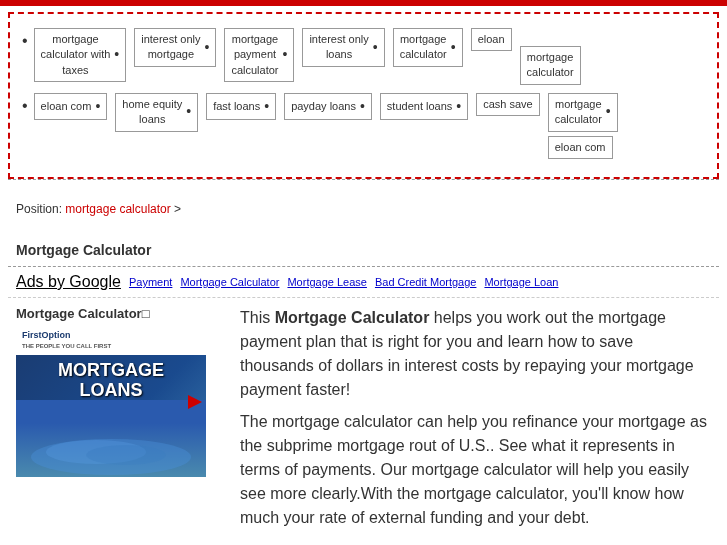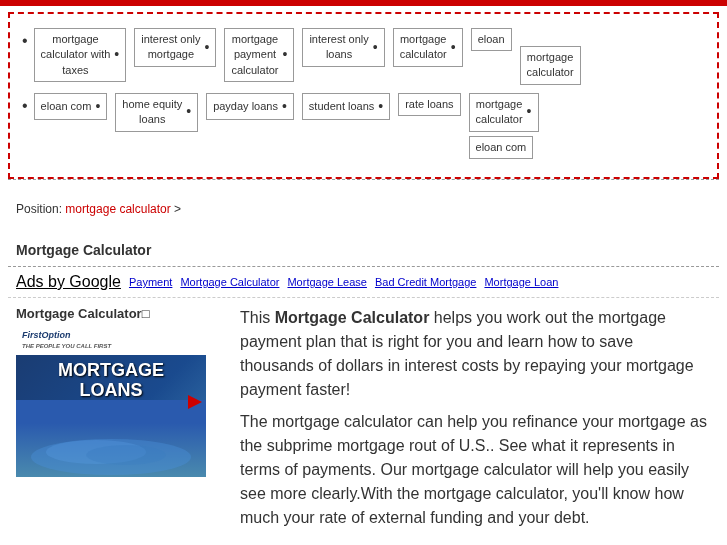--- a/index.html
+++ b/index.html
@@ -115,21 +115,20 @@
       align-items: center;
       justify-content: flex-start;
     }
     .ad-top-bar {
       background: #fff;
       width: 100%;
       padding: 4px 6px;
       display: flex;
       align-items: flex-start;
       gap: 4px;
-      font-style: italic;
     }
     .first-option-logo {
       font-size: 9px;
       font-weight: bold;
       color: #1a3a6e;
       line-height: 1.1;
     }
     .first-option-sub {
       font-size: 6px;
       color: #555;
@@ -197,23 +196,24 @@
       <div class="tag-box has-bullet">interest only<br>loans</div>
       <div class="tag-box has-bullet">mortgage<br>calculator</div>
       <div class="tag-box" style="align-self:flex-start;">eloan</div>
       <div class="tag-box" style="align-self:flex-start; margin-top: 20px;">mortgage<br>calculator</div>
     </div>
 
     <div class="tag-row" style="align-items:flex-start;">
       <span style="margin-top:6px; margin-right:2px; font-size:16px;">•</span>
       <div class="tag-box has-bullet">eloan com</div>
       <div class="tag-box has-bullet">home equity<br>loans</div>
+      <div class="tag-box has-bullet">fast loans</div>
       <div class="tag-box has-bullet">payday loans</div>
       <div class="tag-box has-bullet">student loans</div>
-      <div class="tag-box">rate loans</div>
+      <div class="tag-box">cash save</div>
       <div style="display:flex; flex-direction:column; align-items:flex-start;">
         <div class="tag-box has-bullet">mortgage<br>calculator</div>
         <div class="tag-box" style="margin-top:2px;">eloan com</div>
       </div>
     </div>
   </div>
 </div>
 
 <div class="breadcrumb-section">
   <span>Position: </span><a class="breadcrumb-link" href="#">mortgage calculator</a><span> &gt;</span>

